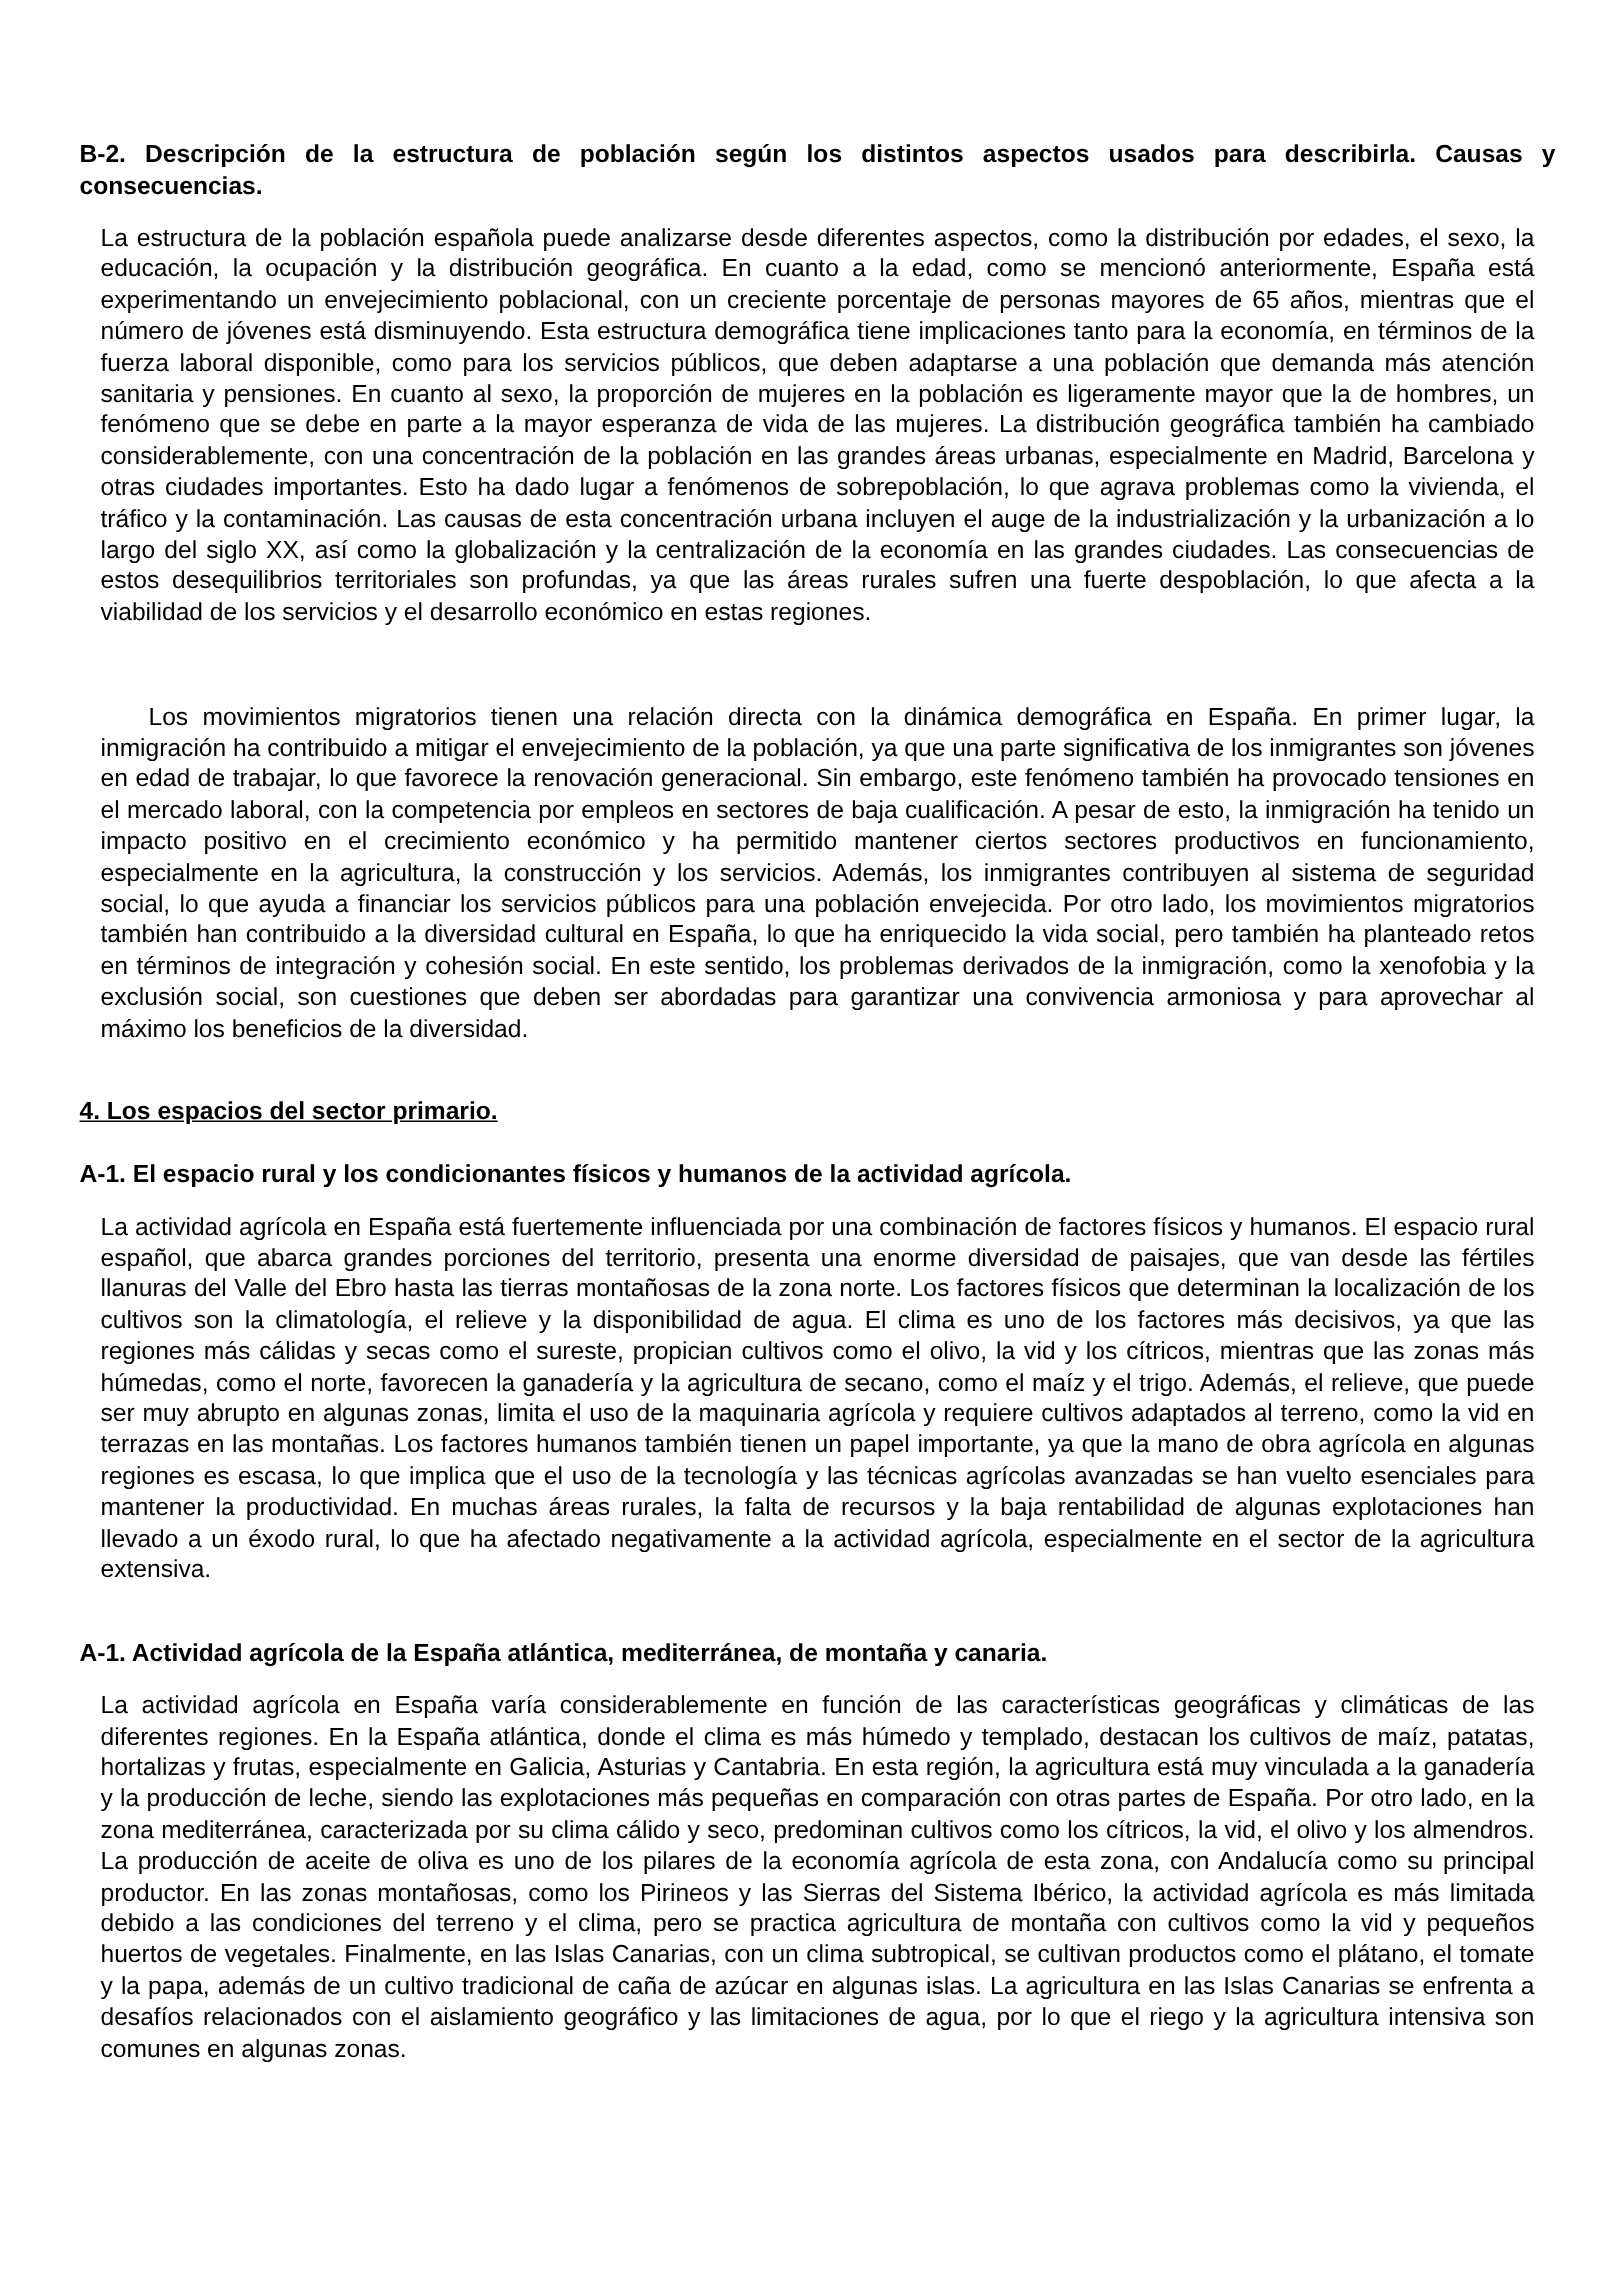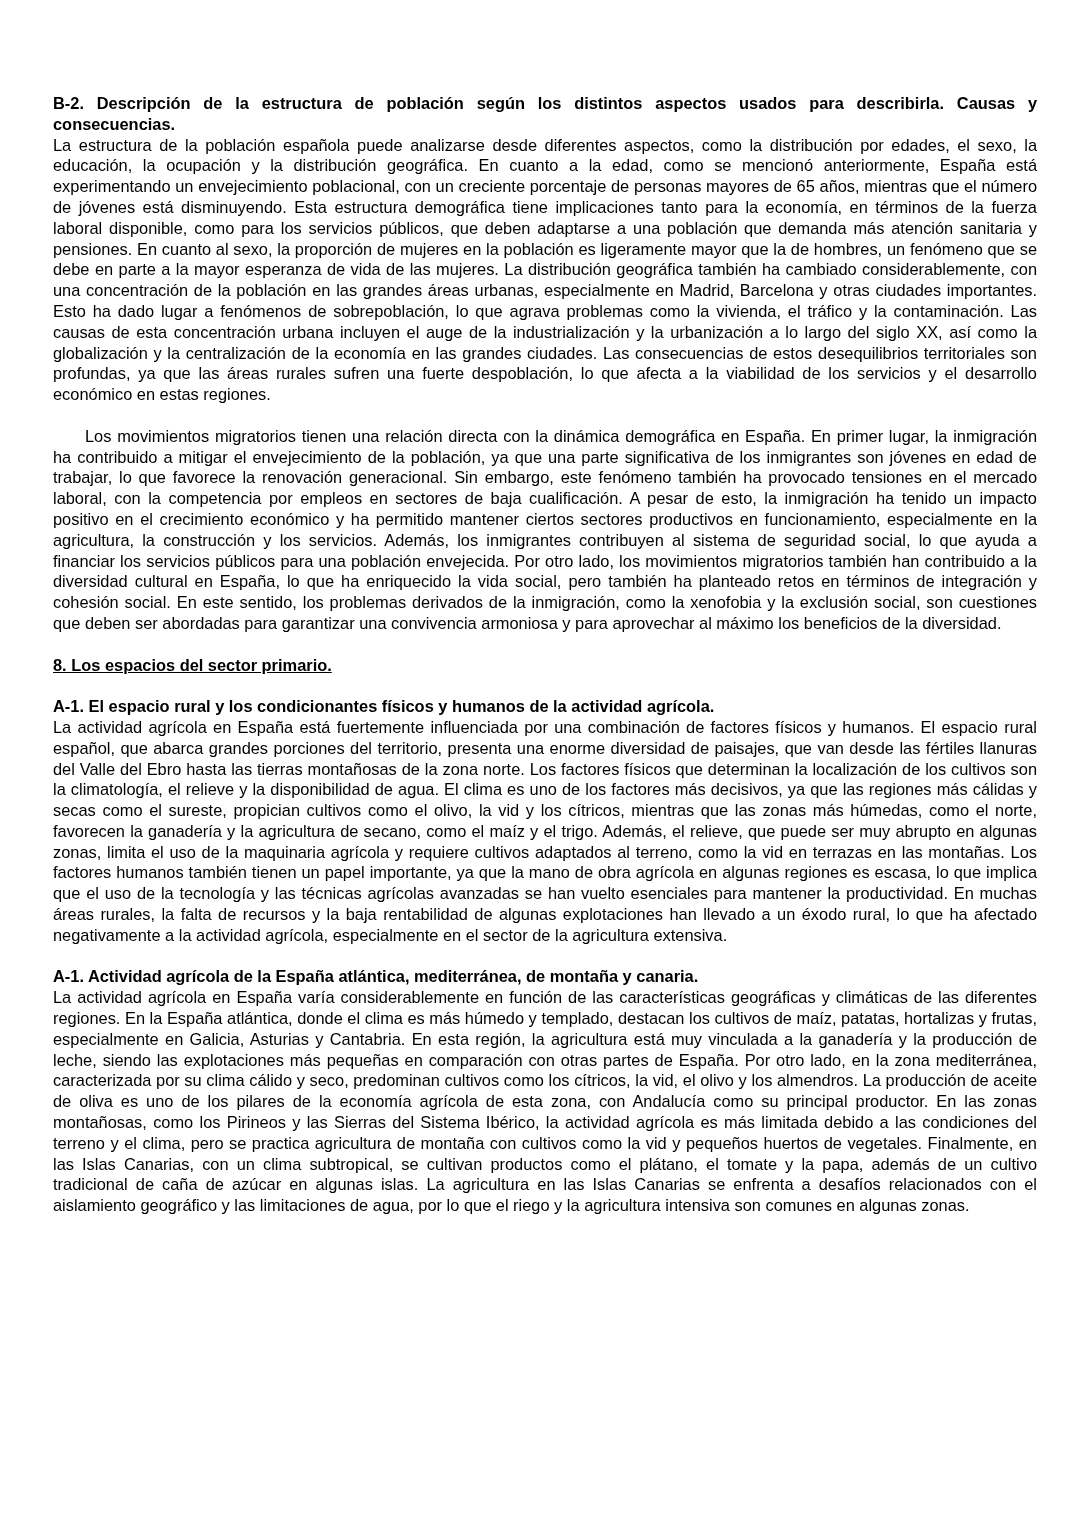--- a/index.html
+++ b/index.html
@@ -20,21 +20,21 @@
     .heading {
       font-weight: bold;
       font-size: 16.4px;
       line-height: 20.8px;
       margin: 0;
       text-align: justify;
     }
     .para {
       font-size: 16.4px;
       line-height: 20.8px;
-      margin: 0;
+      margin: 14px;
       text-align: justify;
       text-align-last: left;
     }
     .para.indent { text-indent: 32px; }
     .gap { height: 20.8px; }
     .chapter {
       font-weight: bold;
       font-size: 16.4px;
       line-height: 20.8px;
       text-decoration: underline;
@@ -52,21 +52,21 @@
   </section>
 
   <div class="gap"></div>
 
   <section>
     <p class="para indent">Los movimientos migratorios tienen una relación directa con la dinámica demográfica en España. En primer lugar, la inmigración ha contribuido a mitigar el envejecimiento de la población, ya que una parte significativa de los inmigrantes son jóvenes en edad de trabajar, lo que favorece la renovación generacional. Sin embargo, este fenómeno también ha provocado tensiones en el mercado laboral, con la competencia por empleos en sectores de baja cualificación. A pesar de esto, la inmigración ha tenido un impacto positivo en el crecimiento económico y ha permitido mantener ciertos sectores productivos en funcionamiento, especialmente en la agricultura, la construcción y los servicios. Además, los inmigrantes contribuyen al sistema de seguridad social, lo que ayuda a financiar los servicios públicos para una población envejecida. Por otro lado, los movimientos migratorios también han contribuido a la diversidad cultural en España, lo que ha enriquecido la vida social, pero también ha planteado retos en términos de integración y cohesión social. En este sentido, los problemas derivados de la inmigración, como la xenofobia y la exclusión social, son cuestiones que deben ser abordadas para garantizar una convivencia armoniosa y para aprovechar al máximo los beneficios de la diversidad.</p>
   </section>
 
   <div class="gap"></div>
 
-  <p class="chapter">8. Los espacios del sector primario.</p>
+  <p class="chapter">4. Los espacios del sector primario.</p>
 
   <div class="gap"></div>
 
   <section>
     <p class="heading">A-1. El espacio rural y los condicionantes físicos y humanos de la actividad agrícola.</p>
     <p class="para">La actividad agrícola en España está fuertemente influenciada por una combinación de factores físicos y humanos. El espacio rural español, que abarca grandes porciones del territorio, presenta una enorme diversidad de paisajes, que van desde las fértiles llanuras del Valle del Ebro hasta las tierras montañosas de la zona norte. Los factores físicos que determinan la localización de los cultivos son la climatología, el relieve y la disponibilidad de agua. El clima es uno de los factores más decisivos, ya que las regiones más cálidas y secas como el sureste, propician cultivos como el olivo, la vid y los cítricos, mientras que las zonas más húmedas, como el norte, favorecen la ganadería y la agricultura de secano, como el maíz y el trigo. Además, el relieve, que puede ser muy abrupto en algunas zonas, limita el uso de la maquinaria agrícola y requiere cultivos adaptados al terreno, como la vid en terrazas en las montañas. Los factores humanos también tienen un papel importante, ya que la mano de obra agrícola en algunas regiones es escasa, lo que implica que el uso de la tecnología y las técnicas agrícolas avanzadas se han vuelto esenciales para mantener la productividad. En muchas áreas rurales, la falta de recursos y la baja rentabilidad de algunas explotaciones han llevado a un éxodo rural, lo que ha afectado negativamente a la actividad agrícola, especialmente en el sector de la agricultura extensiva.</p>
   </section>
 
   <div class="gap"></div>
 

